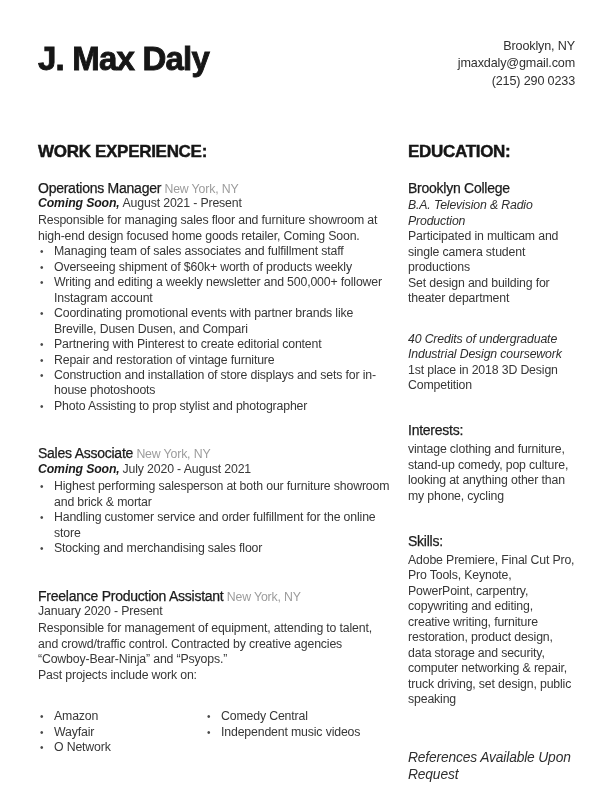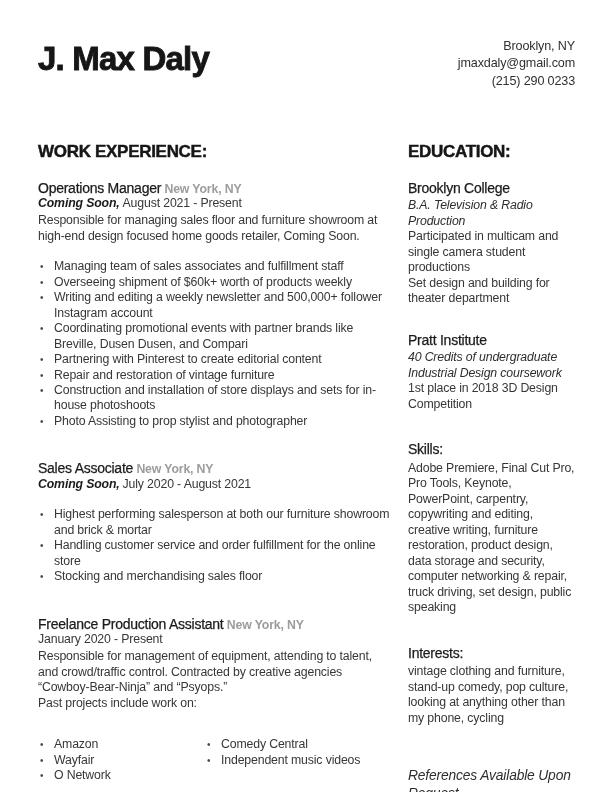--- a/index.html
+++ b/index.html
@@ -45,25 +45,25 @@
   }
 
   .job-title-line { line-height: 1.15; }
   .job-title, .school-name, .mini-heading {
     font-size: 14px;
     font-weight: normal;
     color: #1b1b1b;
     letter-spacing: -0.25px;
     -webkit-text-stroke: 0.25px #1b1b1b;
   }
-  .job-location { font-size: 12.3px; color: #9c9c9c; font-weight: bold; -webkit-text-stroke: 0; }
+  .job-location { font-size: 12.3px; color: #9c9c9c; font-weight: normal; -webkit-text-stroke: 0; }
   .job-subtitle { margin-bottom: 2px; }
   .company { font-weight: bold; font-style: italic; color: #1b1b1b; margin-right: 3px; }
 
-  ul.bullets { list-style: none; margin-top: 15px; }
+  ul.bullets { list-style: none; }
   ul.bullets li { position: relative; padding-left: 16px; }
   ul.bullets li::before {
     content: "\2022";
     position: absolute;
     left: 2px;
     top: 0;
     font-size: 10px;
     line-height: 15px;
     color: #4a4a4a;
   }
@@ -173,35 +173,34 @@
         <div class="school">
           <span class="school-name">Brooklyn College</span>
           <div class="degree">B.A. Television &amp; Radio Production</div>
           <div>
               <div>Participated in multicam and single camera student productions</div>
               <div>Set design and building for theater department</div>
             </div>
         </div>
 
         <div class="school">
-          <span class="school-name">Pratt Institute</span>
           <div class="degree">40 Credits of undergraduate Industrial Design coursework</div>
           <div>
               <div>1st place in 2018 3D Design Competition</div>
             </div>
         </div>
       </div>
 
       <div>
+        <span class="mini-heading">Interests:</span>
+        <div>vintage clothing and furniture, stand-up comedy, pop culture, looking at anything other than my phone, cycling</div>
+      </div>
+
+      <div>
         <span class="mini-heading">Skills:</span>
         <div>Adobe Premiere, Final Cut Pro, Pro Tools, Keynote, PowerPoint, carpentry, copywriting and editing, creative writing, furniture restoration, product design, data storage and security, computer networking &amp; repair, truck driving, set design, public speaking</div>
       </div>
 
-      <div>
-        <span class="mini-heading">Interests:</span>
-        <div>vintage clothing and furniture, stand-up comedy, pop culture, looking at anything other than my phone, cycling</div>
-      </div>
-
       <div class="references">References Available Upon Request</div>
     </div>
 
   </div>
 </div>
 
 </body></html>

